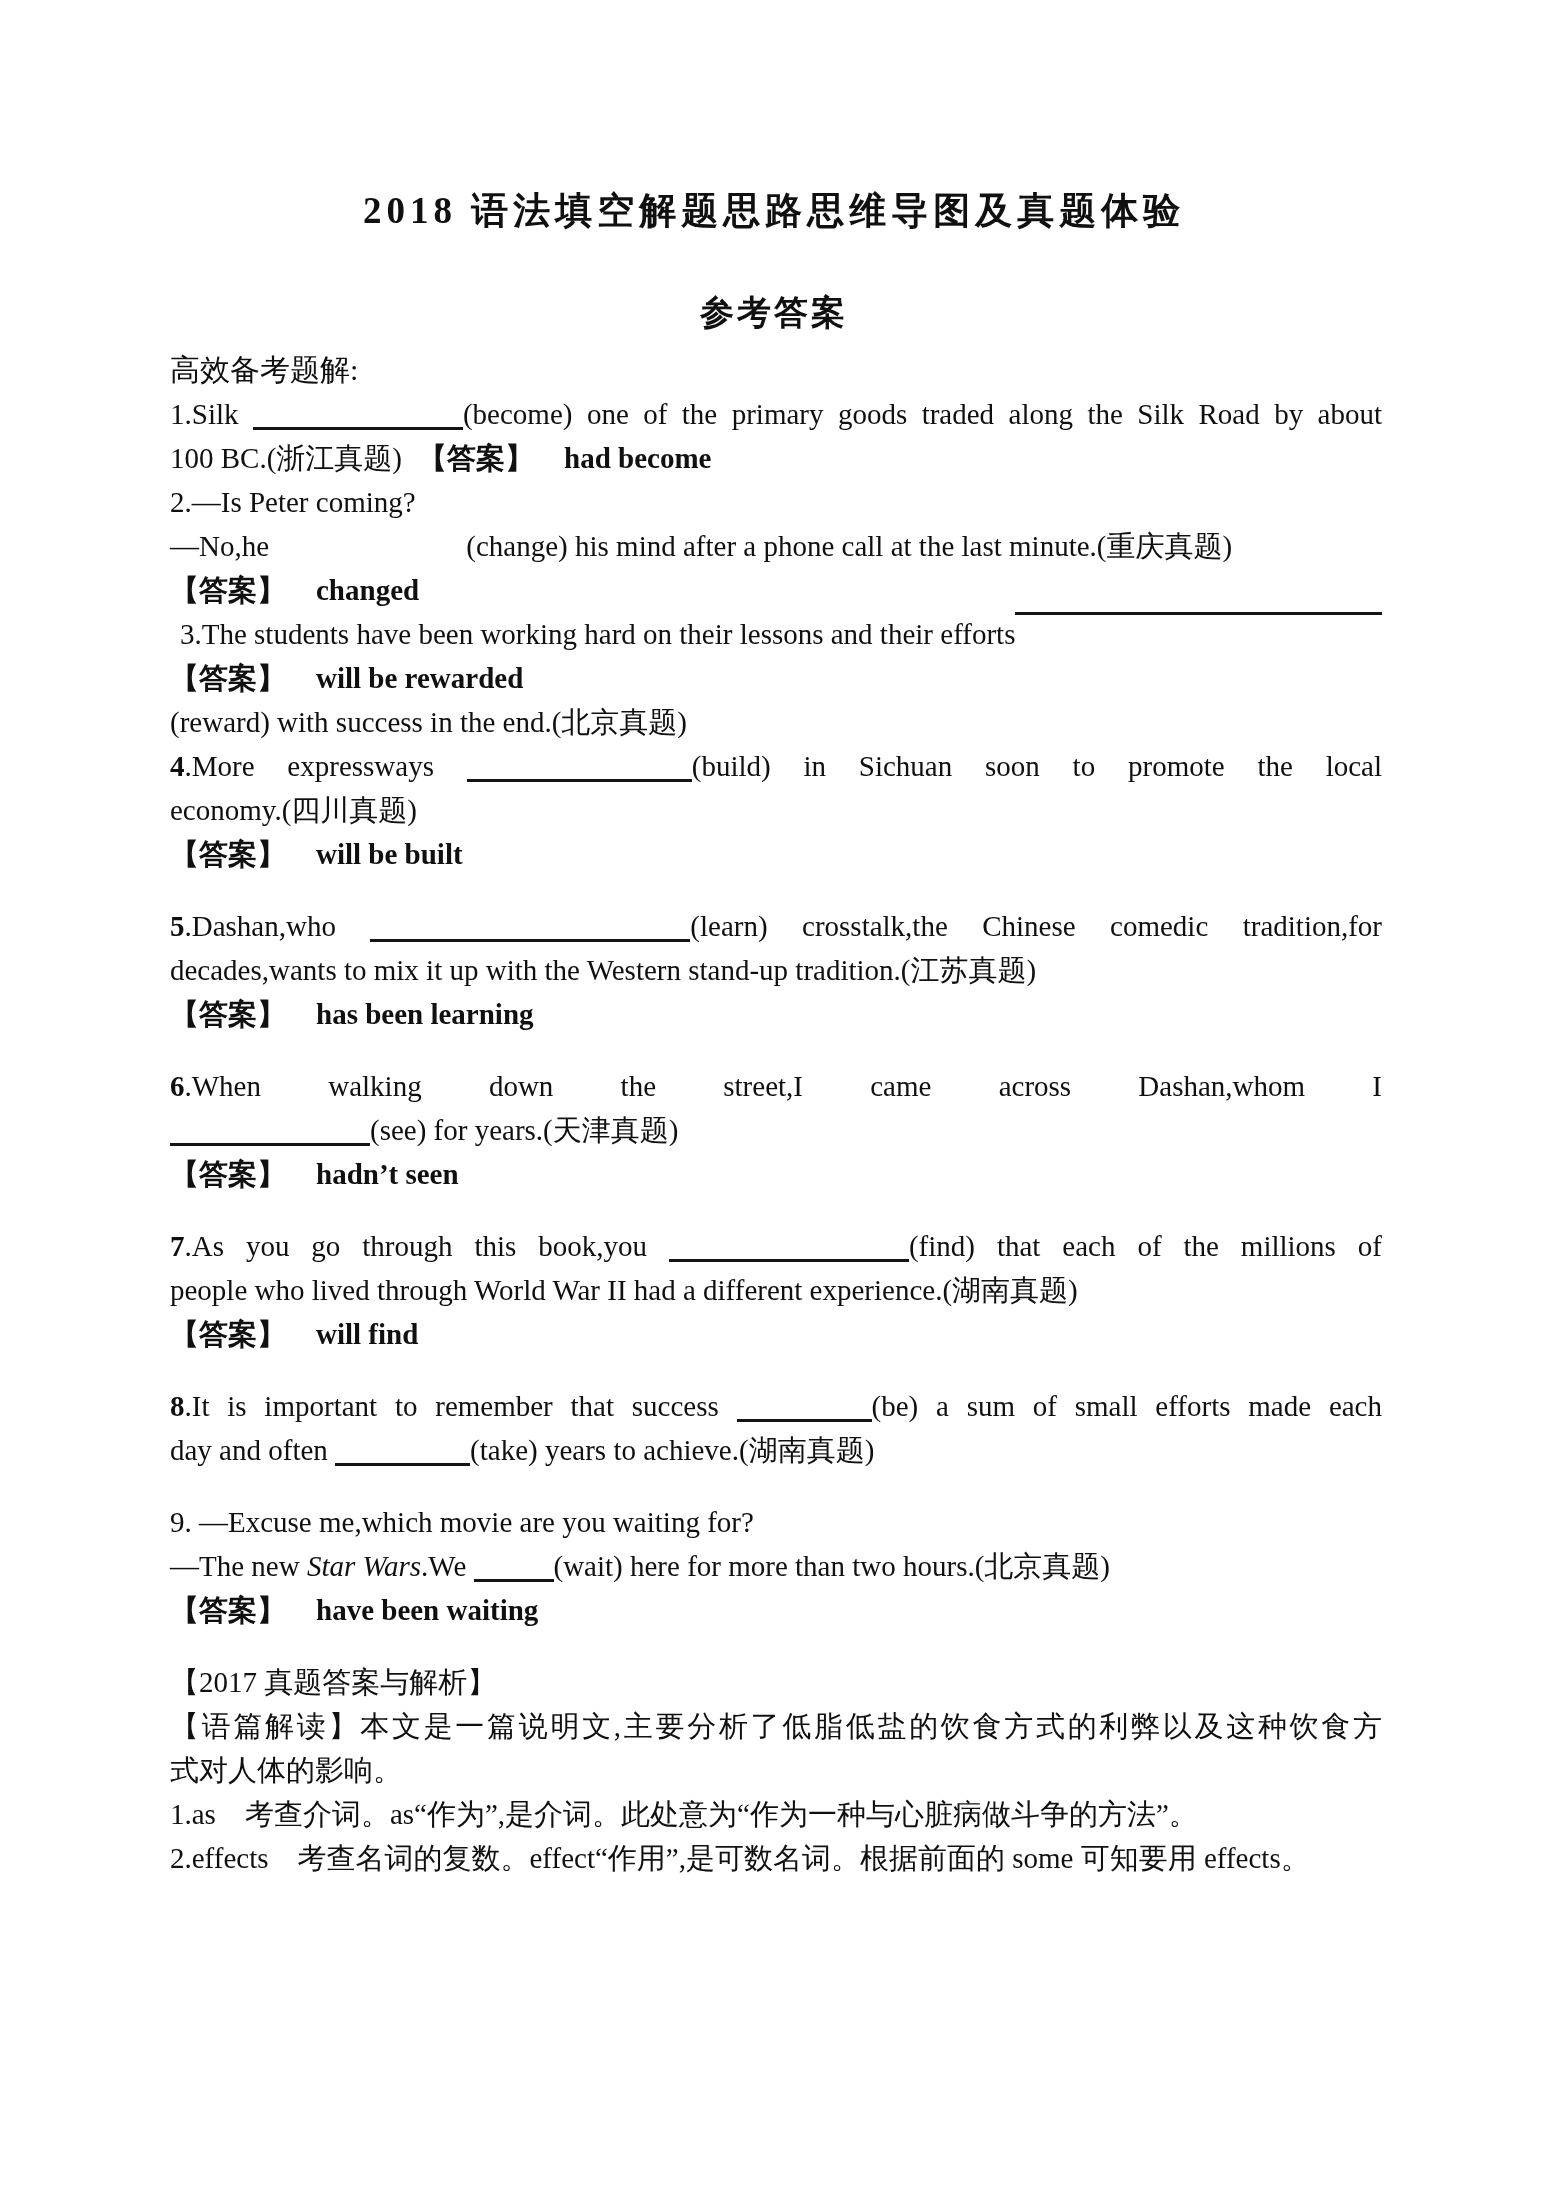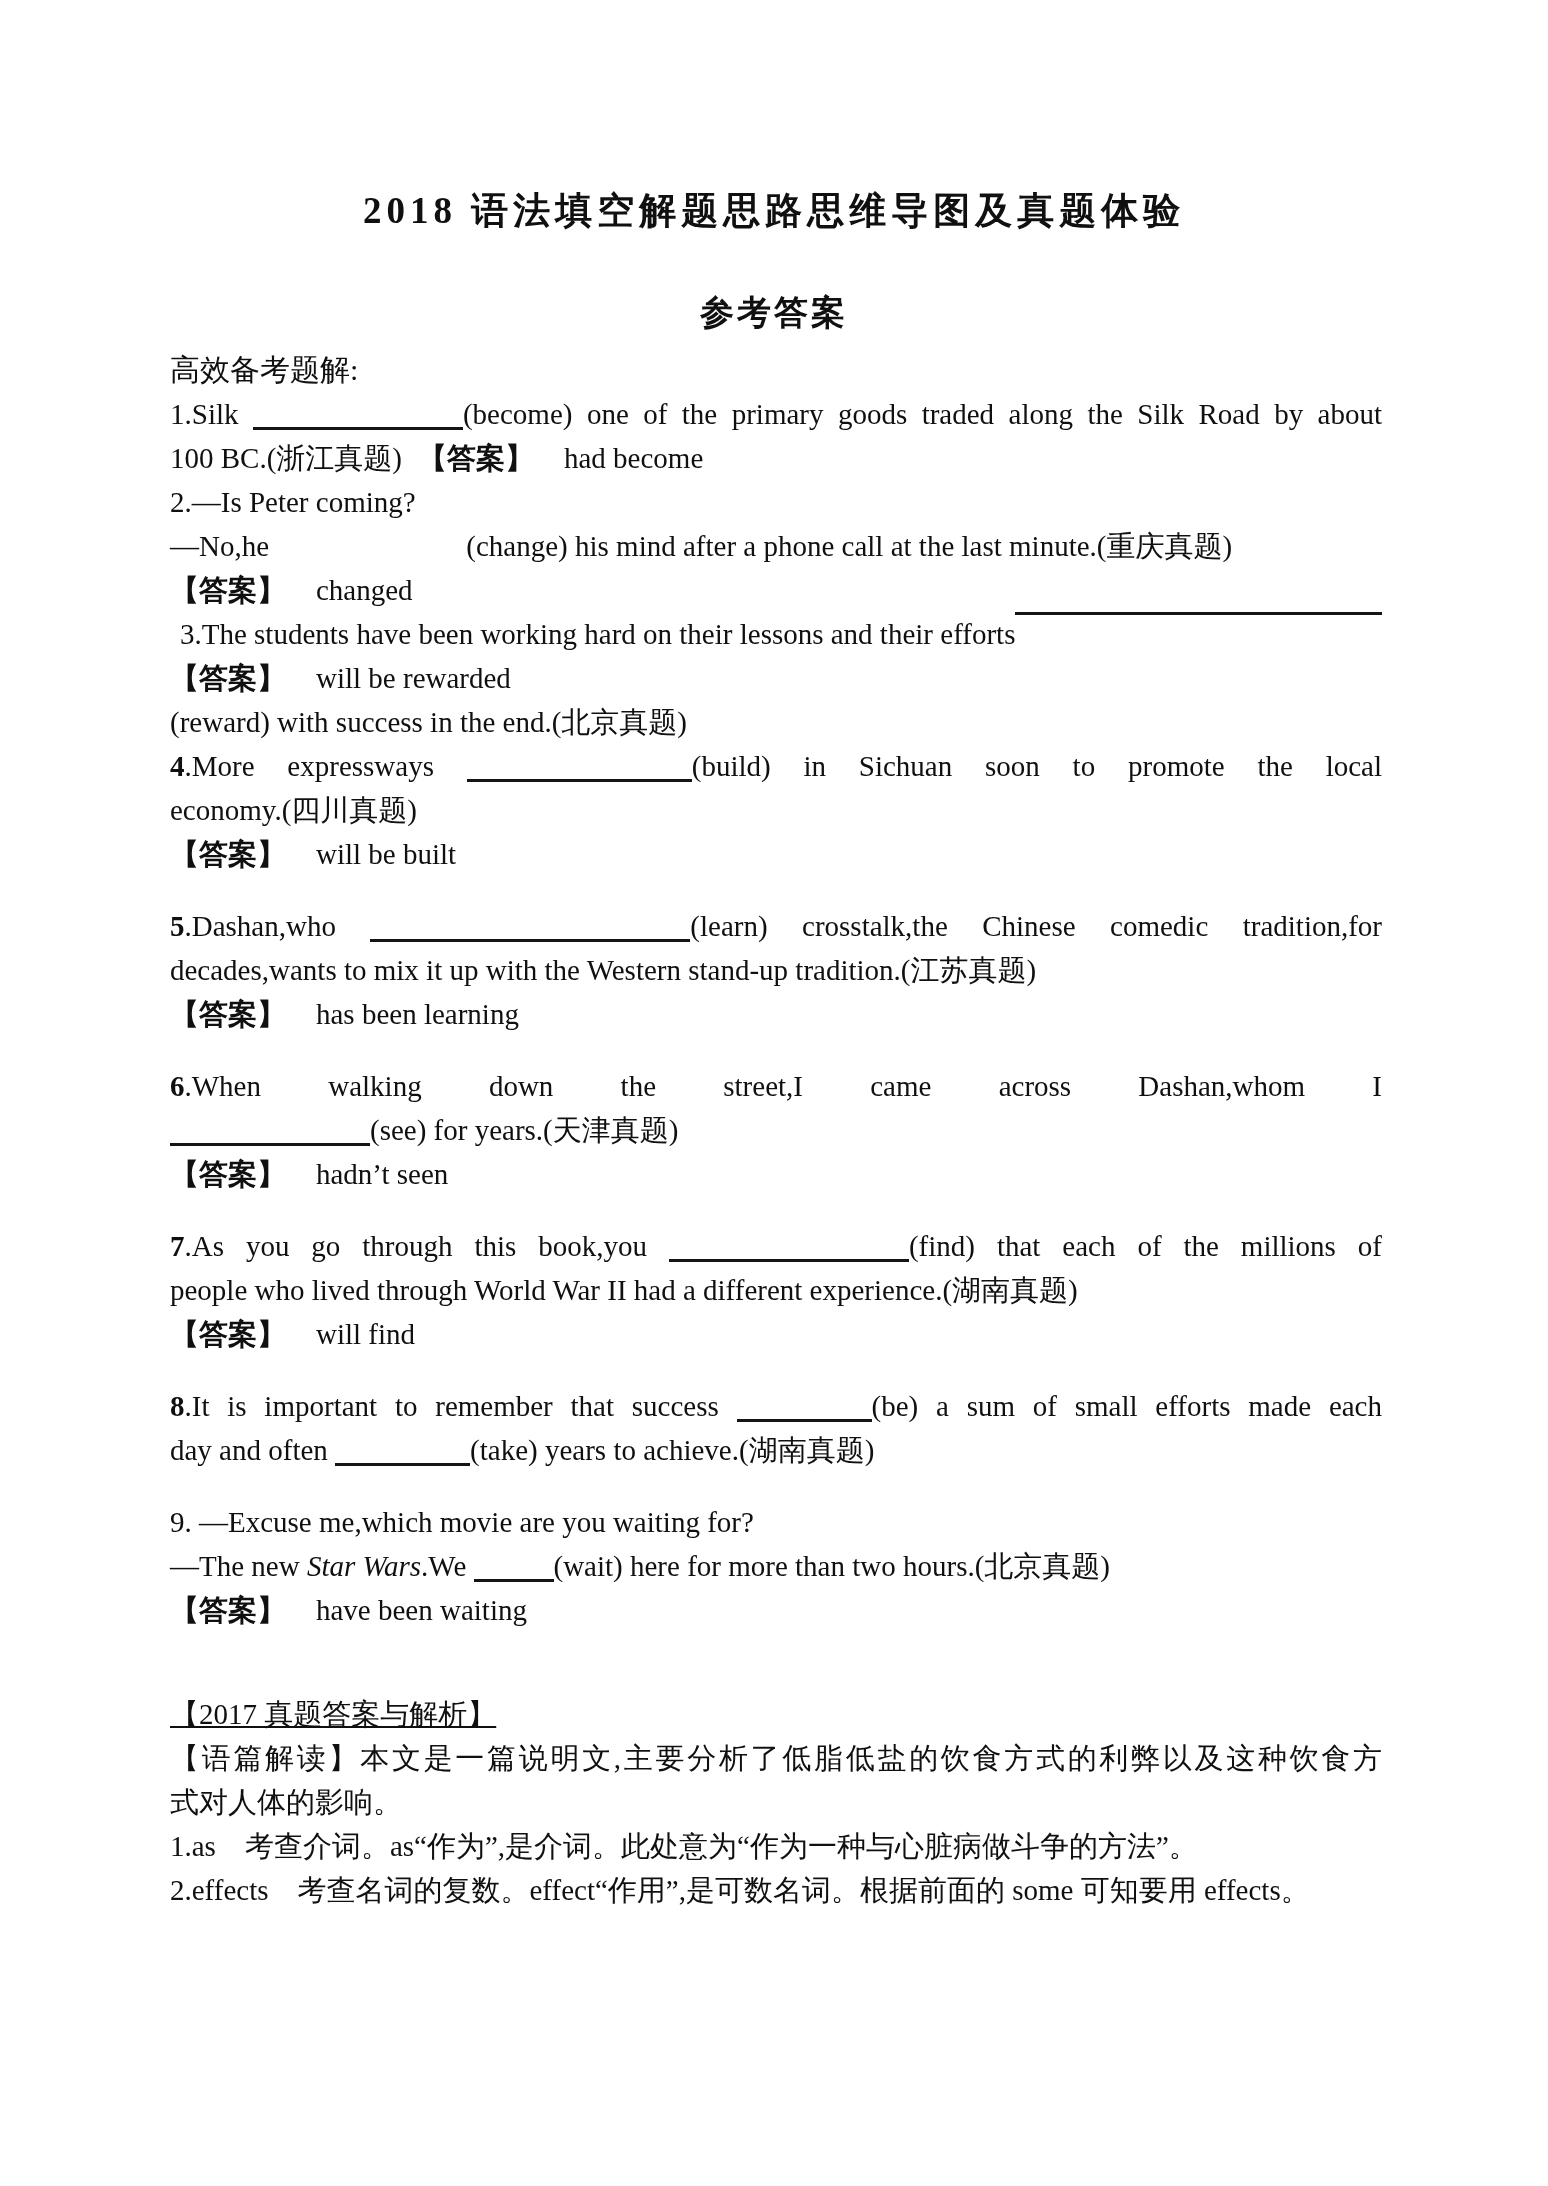--- a/index.html
+++ b/index.html
@@ -43,25 +43,25 @@
     display:inline-block;
     height:1em;
     vertical-align:-6px;
     border-bottom:3px solid #151515;
   }
   .spacer-i{display:inline-block;height:1em;vertical-align:-6px;}
   .w80{width:80px}.w135{width:135px}.w190{width:190px}.w200{width:200px}
   .w210{width:210px}.w225{width:225px}.w240{width:240px}.w320{width:320px}
   .num{font-weight:bold;}
   .ans-label{font-weight:bold;}
-  .ans{margin-left:30px;}
+  .ans{margin-left:30px;font-weight:bold;}
   .lbl-gap{margin-left:16px;}
   .indent1{padding-left:10px;}
   .gap-group{margin-top:28px;}
-  .gap-section{margin-top:60px;text-decoration:underline;}
+  .gap-section{margin-top:28px;}
   .ital{font-style:italic;}
   .page-number{
     position:absolute;
     top:2002px;
     left:170px;
     width:1212px;
     text-align:right;
     font-size:27px;
   }
   .watermark{

